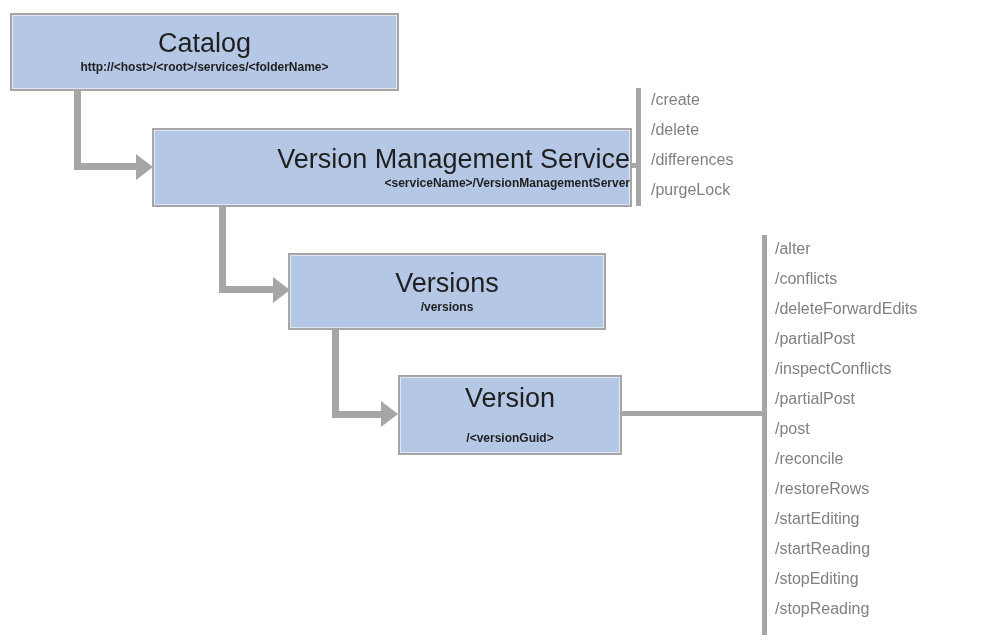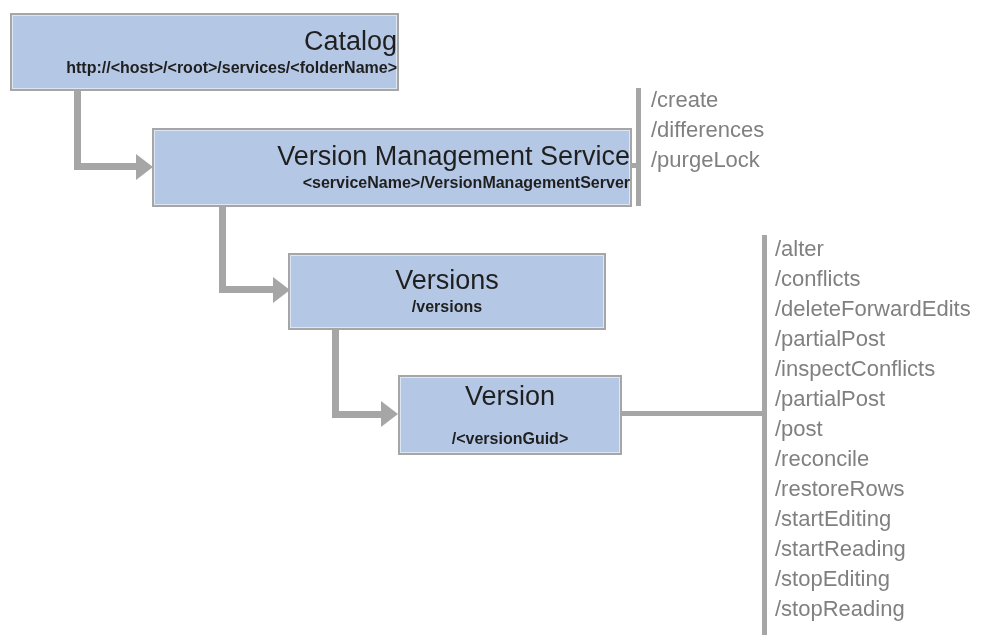--- a/index.html
+++ b/index.html
@@ -23,41 +23,41 @@
     justify-content: center;
     text-align: center;
   }
   .node-title {
     font-size: 27px;
     line-height: 1.15;
     color: var(--title-text, #1f1f1f);
     white-space: nowrap;
   }
   .node-subtitle {
-    font-size: 16px;
+    font-size: 12px;
     font-weight: 600;
     line-height: 1.35;
     color: var(--title-text, #1f1f1f);
     white-space: nowrap;
   }
   .seg {
     position: absolute;
     background: var(--connector, #a6a6a6);
   }
   .arrowhead {
     position: absolute;
     width: 0;
     height: 0;
     border-top: 13px solid transparent;
     border-bottom: 13px solid transparent;
     border-left: 17px solid var(--connector, #a6a6a6);
   }
   .ops {
     position: absolute;
-    font-size: 22px;
+    font-size: 16px;
     line-height: 30px;
     color: var(--op-text, #808080);
     white-space: nowrap;
   }
   .op { display: block; }
 </style>
 </head>
 <body>
 
 <div class="canvas">
@@ -73,21 +73,21 @@
   <div class="seg" style="left:332px; top:329px; width:7px; height:89px;"></div>
   <div class="seg" style="left:332px; top:411px; width:52px; height:7px;"></div>
   <div class="arrowhead" style="left:381px; top:401px;"></div>
 
   <div class="seg" style="left:572px; top:163px; width:67px; height:5px;"></div>
   <div class="seg" style="left:636px; top:88px; width:5px; height:118px;"></div>
 
   <div class="seg" style="left:622px; top:411px; width:143px; height:5px;"></div>
   <div class="seg" style="left:762px; top:235px; width:5px; height:400px;"></div>
 
-  <div class="node" style="left:10px; top:13px; width:389px; height:78px;align-items:flex-end;">
+  <div class="node" style="left:10px; top:13px; width:389px; height:78px;">
     <div class="node-title">Catalog</div>
     <div class="node-subtitle">http://&lt;host&gt;/&lt;root&gt;/services/&lt;folderName&gt;</div>
   </div>
 
   <div class="node" style="left:152px; top:128px; width:480px; height:79px;align-items:flex-end;">
     <div class="node-title">Version Management Service</div>
     <div class="node-subtitle">&lt;serviceName&gt;/VersionManagementServer</div>
   </div>
 
   <div class="node" style="left:288px; top:253px; width:318px; height:77px;">
@@ -95,20 +95,21 @@
     <div class="node-subtitle">/versions</div>
   </div>
 
   <div class="node" style="left:398px; top:375px; width:224px; height:80px;gap:16px;">
     <div class="node-title">Version</div>
     <div class="node-subtitle">/&lt;versionGuid&gt;</div>
   </div>
 
   <div class="ops" style="left:651px; top:85px;">
     <span class="op">/create</span>
+    <span class="op">/delete</span>
     <span class="op">/differences</span>
     <span class="op">/purgeLock</span>
   </div>
 
   <div class="ops" style="left:775px; top:234px;">
     <span class="op">/alter</span>
     <span class="op">/conflicts</span>
     <span class="op">/deleteForwardEdits</span>
     <span class="op">/partialPost</span>
     <span class="op">/inspectConflicts</span>

